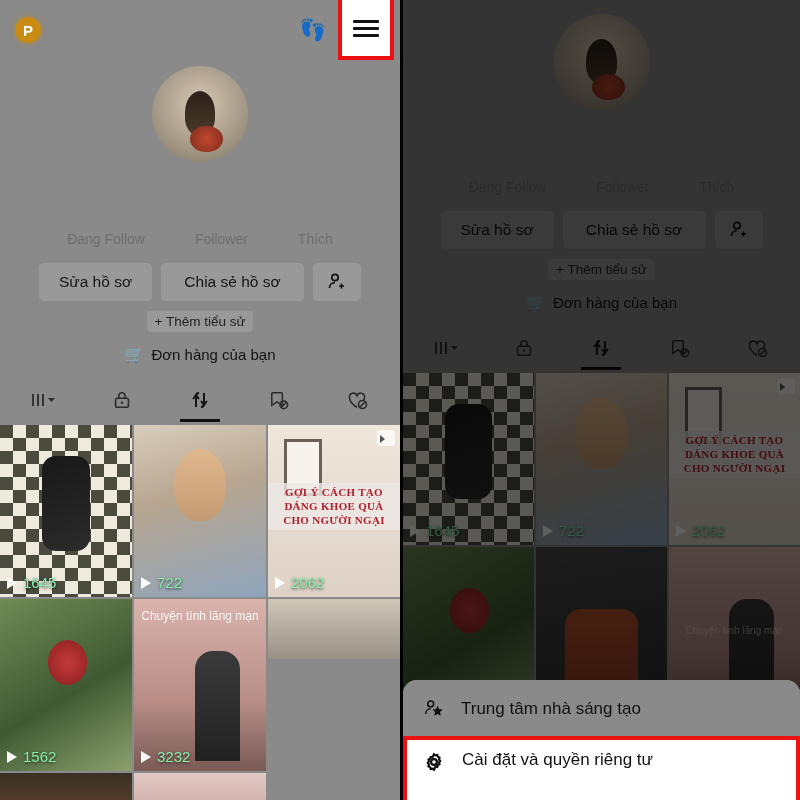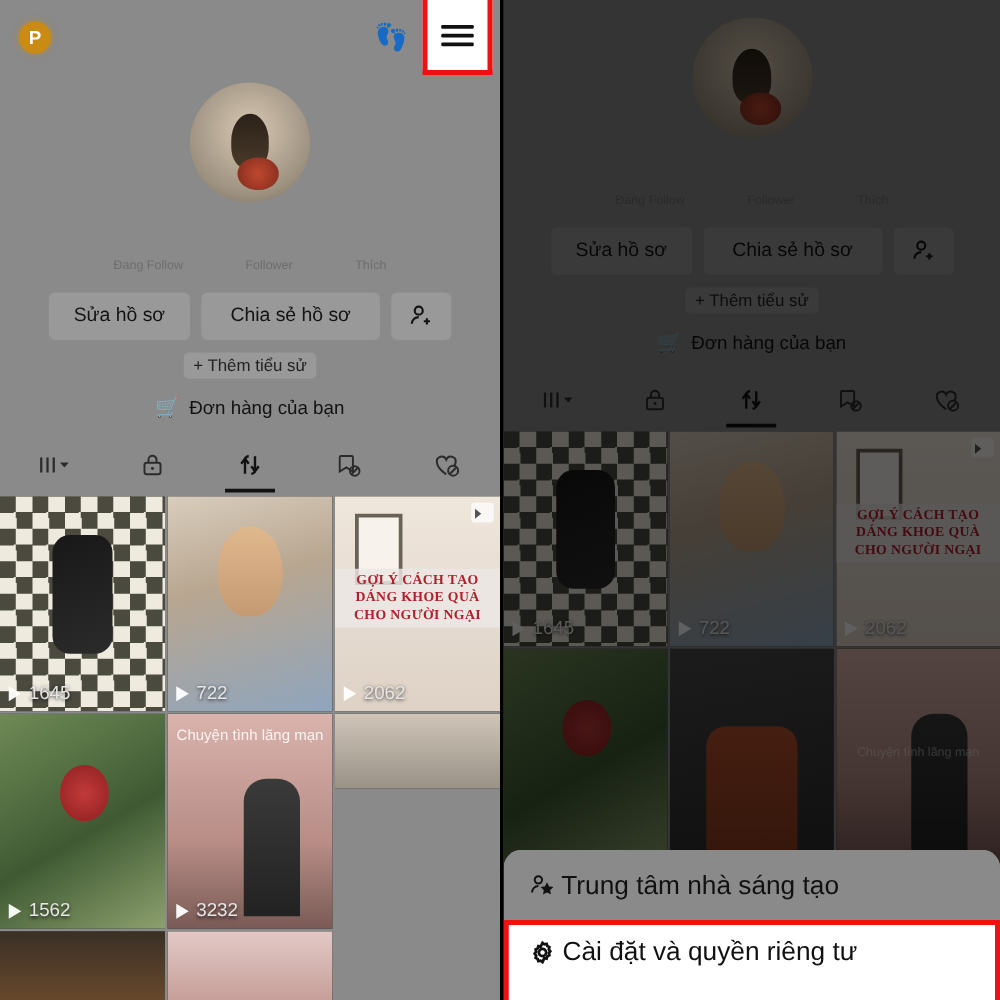--- a/index.html
+++ b/index.html
@@ -75,22 +75,22 @@
     margin: 6px auto 0;
     overflow: hidden;
     position: relative;
     background: #9a9186;
   }
   .avatar .ph { position: absolute; inset: 0; }
 
   .stats {
     display: flex; justify-content: center;
     gap: 50px;
-    margin-top: 45px;
-    font-size: 10px; color: #6d6d6d;
+    margin-top: 69px;
+    font-size: 14px; color: #6d6d6d;
   }
   .stat { text-align: center; }
 
   .action-row {
     display: flex; justify-content: center; align-items: center;
     gap: 9px; margin-top: 16px;
   }
   .btn {
     background: rgba(255,255,255,0.13);
     border: none;
@@ -153,21 +153,21 @@
   .cell {
     position: relative;
     height: 172px;
     overflow: hidden;
     background: #3b3b3b;
   }
   .cell.short { height: 60px; }
   .views {
     position: absolute; left: 7px; bottom: 6px;
     display: flex; align-items: center; gap: 6px;
-    color: #e5e5e5; font-size: 15px;
+    color: #86efac; font-size: 15px;
     text-shadow: 0 1px 3px rgba(0,0,0,.75);
     z-index: 3;
   }
   .play-tri {
     width: 0; height: 0;
     border-left: 10px solid rgba(255,255,255,0.95);
     border-top: 6.5px solid transparent;
     border-bottom: 6.5px solid transparent;
   }
   .multi-ico {
@@ -249,24 +249,24 @@
   
   .sheet {
     position: absolute; left: 0; right: 0; bottom: 0;
     z-index: 60;
     border-radius: 14px 14px 0 0;
     overflow: hidden;
     background: #8a8a8a;
   }
   .sheet-item {
     display: flex; align-items: center;
-    gap: 4px;
+    gap: 16px;
     height: 56px;
     padding: 0 18px;
-    font-size: 21px;
+    font-size: 17px;
     color: #111;
     background: #8a8a8a;
   }
   .sheet-item .lbl { line-height: 1; }
   .sheet-item.hl {
     background: #ffffff;
     border: 4px solid #ee1111;
     border-bottom: none;
     height: 64px;
     padding-top: 1px;

